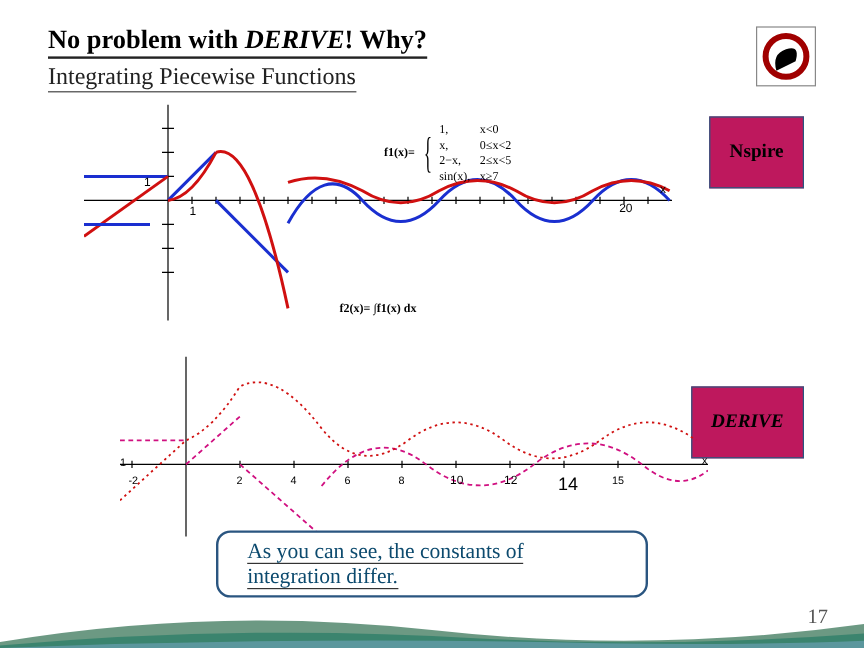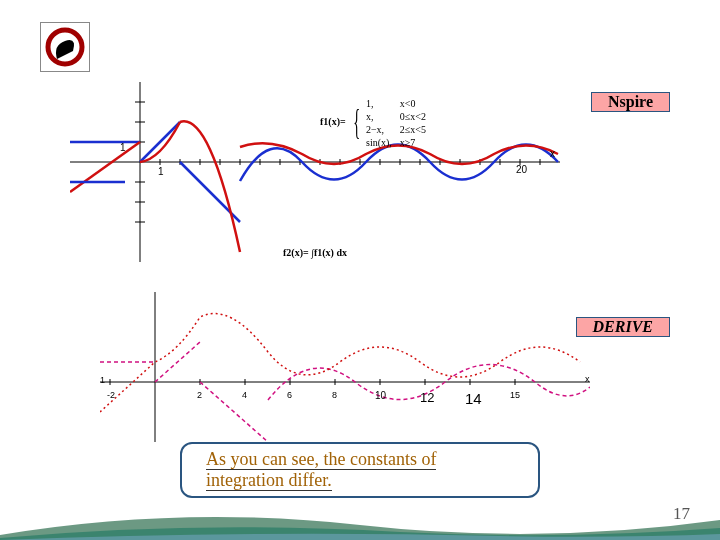--- a/index.html
+++ b/index.html
@@ -49,24 +49,24 @@
     margin-top: 2px;
   }
   .logo svg { width: 40px; height: 40px; }
   .content {
     position: relative;
     margin-top: 10px;
   }
   .label-box {
     position: absolute;
     border: 1px solid #2a5580;
-    background: #fca5a5;
+    background: #be185d;
     font-size: 16px;
     font-weight: bold;
-    padding: 0 16px;
+    padding: 20px 16px;
     font-family: Georgia, serif;
   }
   .label-nspire { top: 10px; right: 10px; }
   .label-derive { top: 235px; right: 10px; font-style: italic; }
   .formula-box {
     position: absolute;
     left: 280px;
     top: 14px;
     font-family: 'Times New Roman', serif;
     font-size: 10px;
@@ -98,21 +98,21 @@
   .caption-pill {
     position: absolute;
     bottom: 42px;
     left: 50%;
     transform: translateX(-50%);
     border: 2px solid #2a5580;
     border-radius: 12px;
     background: #fff;
     padding: 5px 24px;
     font-size: 18px;
-    color: #a16207;
+    color: #0c4a6e;
     font-family: Georgia, serif;
   }
   .caption-pill span { border-bottom: 1px solid #333; }
   .pagenum {
     position: absolute;
     bottom: 16px;
     right: 30px;
     font-size: 17px;
     color: #555;
   }
@@ -139,20 +139,26 @@
     width: 490px;
     height: 160px;
   }
 </style>
 </head>
 <body>
 
 <div class="slide">
 
   <div class="title-row">
+    <div class="title-text">
+      <h1>
+        <span>No problem with </span><span class="italic">DERIVE</span><span>! Why?</span>
+      </h1><br>
+      <div class="subtitle">Integrating Piecewise Functions</div>
+    </div>
     <div class="logo">
       <svg viewBox="0 0 40 40">
         <circle cx="20" cy="20" r="17" fill="none" stroke="#a00000" stroke-width="5"></circle>
         <path d="M 12 32 Q 8 18 20 14 Q 32 10 28 24" fill="#000"></path>
       </svg>
     </div>
   </div>
 
   <div class="content">
 
@@ -260,21 +266,21 @@
       <path d="M 168 108 Q 210 55 255 90 Q 300 125 345 90 Q 390 55 435 90 Q 465 115 490 95" stroke="#d01080" stroke-width="1.5" fill="none" stroke-dasharray="4 3"></path>
 
       <path d="M 0 120 L 55 70 Q 78 60 100 25 Q 130 10 168 60 Q 200 100 240 70 Q 280 40 320 70 Q 360 100 400 70 Q 440 40 480 70" stroke="#d01010" stroke-width="1.5" fill="none" stroke-dasharray="2 3"></path>
     </svg>
     <div class="axis-labels" style="left:67px; top:308px; font-size:9px">-2</div>
     <div class="axis-labels" style="left:157px;top:308px; font-size:9px">2</div>
     <div class="axis-labels" style="left:202px;top:308px; font-size:9px">4</div>
     <div class="axis-labels" style="left:247px;top:308px; font-size:9px">6</div>
     <div class="axis-labels" style="left:292px;top:308px; font-size:9px">8</div>
     <div class="axis-labels" style="left:335px;top:308px; font-size:10px">10</div>
-    <div class="axis-labels" style="left:380px;top:308px; font-size:13px">12</div>
+    <div class="axis-labels" style="left:380px;top:308px; font-size:10px">12</div>
     <div class="axis-labels" style="left:425px;top:308px; font-size:15px">14</div>
     <div class="axis-labels" style="left:470px;top:308px; font-size:9px">15</div>
     <div class="axis-labels" style="left:545px;top:292px; font-size:9px">x</div>
     <div class="axis-labels" style="left:60px; top:293px; font-size:9px">1</div>
 
   </div>
 
   <div class="caption-pill">
     <span>As you can see, the constants of integration differ.</span>
   </div>

